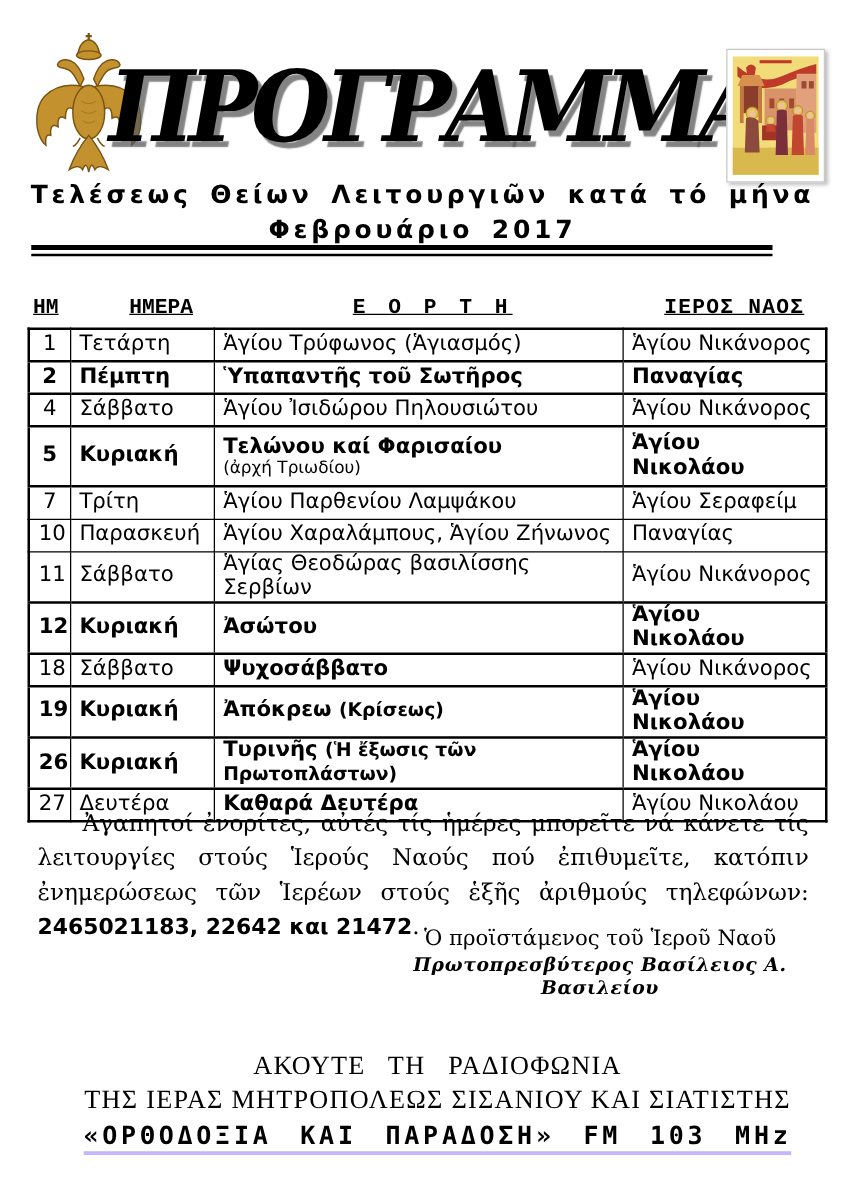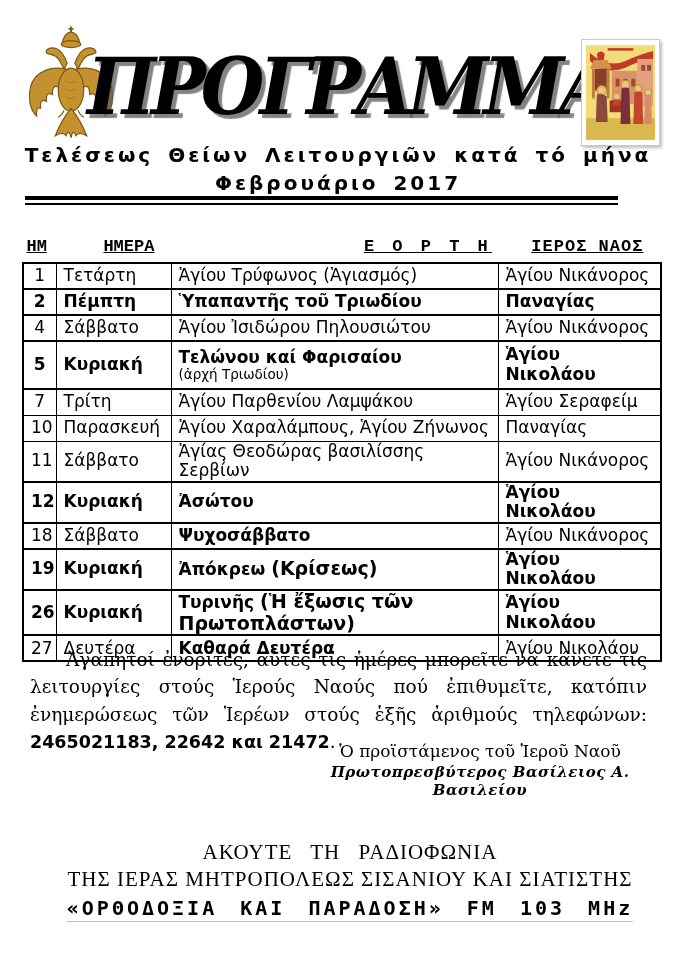--- a/index.html
+++ b/index.html
@@ -38,38 +38,38 @@
     border-top:4px solid #000; border-bottom:2px solid #000;
   }
 
   
   .thead-row {
     position:absolute; left:22px; top:237px; width:638px; display:flex;
     font-family:Liberation Mono, monospace; font-weight:bold; font-size:17px;gap:23px;
   }
   .thead-row .c1 { width:33px; text-align:center; }
   .thead-row .c2 { width:115px; text-align:center; padding-left:6px; }
-  .thead-row .c3 { width:327px; text-align:right; letter-spacing:4px; }
+  .thead-row .c3 { width:327px; text-align:center; letter-spacing:4px; }
   .thead-row .c4 { width:163px; text-align:center; letter-spacing:1px; }
   .thead-row span { text-decoration:underline; }
 
   
   table.program {
     position:absolute; left:22px; top:262px; width:638px;
     border-collapse:collapse; table-layout:fixed;
     font-size:17px;
   }
   table.program { border:2px solid #000; }
   table.program td { border:1.2px solid #000; padding:0 7px; vertical-align:middle; line-height:1.15; }
   table.program tr { height:26px; }
   table.program tr.tall { height:48px; }
   td.day { text-align:center; padding:0 2px; }
   tr.emph td { font-weight:bold; border-top-width:2.6px; border-bottom-width:2.6px; }
   td.fbold { font-weight:bold; }
-  .note-inline { font-size:19px; font-weight:bold; }
+  .note-inline { font-size:15px; font-weight:bold; }
   .note-block { display:block; font-size:13.5px; font-weight:normal; line-height:1.1; }
 
   
   .notice {
     position:absolute; left:30px; top:646px; width:617px;
     font-family:"DejaVu Serif", serif; font-size:18.5px; line-height:1.48;
     text-align:justify; text-indent:36px;
   }
   .notice .phones { font-family:"DejaVu Sans", sans-serif; font-weight:bold; font-size:17.5px; white-space:nowrap; }
 
@@ -79,21 +79,21 @@
   .signature .s2 { font-family:"DejaVu Serif", serif; font-size:15px; font-weight:bold; font-style:italic; margin-top:2px; letter-spacing:0.5px; }
 
   
   .footer { position:absolute; left:0; top:840px; width:100%; text-align:center;padding-left:24px; }
   .footer .f1 { font-family:"Liberation Serif", serif; font-size:21px; word-spacing:12px; letter-spacing:1px; }
   .footer .f2 { font-family:"Liberation Serif", serif; font-size:21px; letter-spacing:1px; margin-top:2px; }
   .footer .f3 {
     display:inline-block; margin-top:4px;
     font-family:"DejaVu Sans Mono", monospace; font-weight:bold; font-size:20px;
     letter-spacing:3px; word-spacing:8px;
-    border-bottom:1px solid #c4b5fd; padding-bottom:1px;
+    border-bottom:3px solid #c4b5fd; padding-bottom:1px;
   }
 </style>
 </head>
 <body>
 
 <div class="page">
 
   <div class="emblem">
     <svg viewBox="0 0 100 125" xmlns="http://www.w3.org/2000/svg">
       <g fill="#c3922e" stroke="#7a5413" stroke-width="1.2">
@@ -191,21 +191,21 @@
     <tbody>
       <tr>
         <td class="day">1</td>
         <td>Τετάρτη</td>
         <td>Ἁγίου Τρύφωνος  (Ἁγιασμός)</td>
         <td>Ἁγίου Νικάνορος</td>
       </tr>
       <tr class="emph">
         <td class="day">2</td>
         <td>Πέμπτη</td>
-        <td>Ὑπαπαντῆς τοῦ Τριωδίου</td>
+        <td>Ὑπαπαντῆς τοῦ Σωτῆρος</td>
         <td>Παναγίας</td>
       </tr>
       <tr>
         <td class="day">4</td>
         <td>Σάββατο</td>
         <td>Ἁγίου Ἰσιδώρου Πηλουσιώτου</td>
         <td>Ἁγίου Νικάνορος</td>
       </tr>
       <tr class="emph tall">
         <td class="day">5</td>

